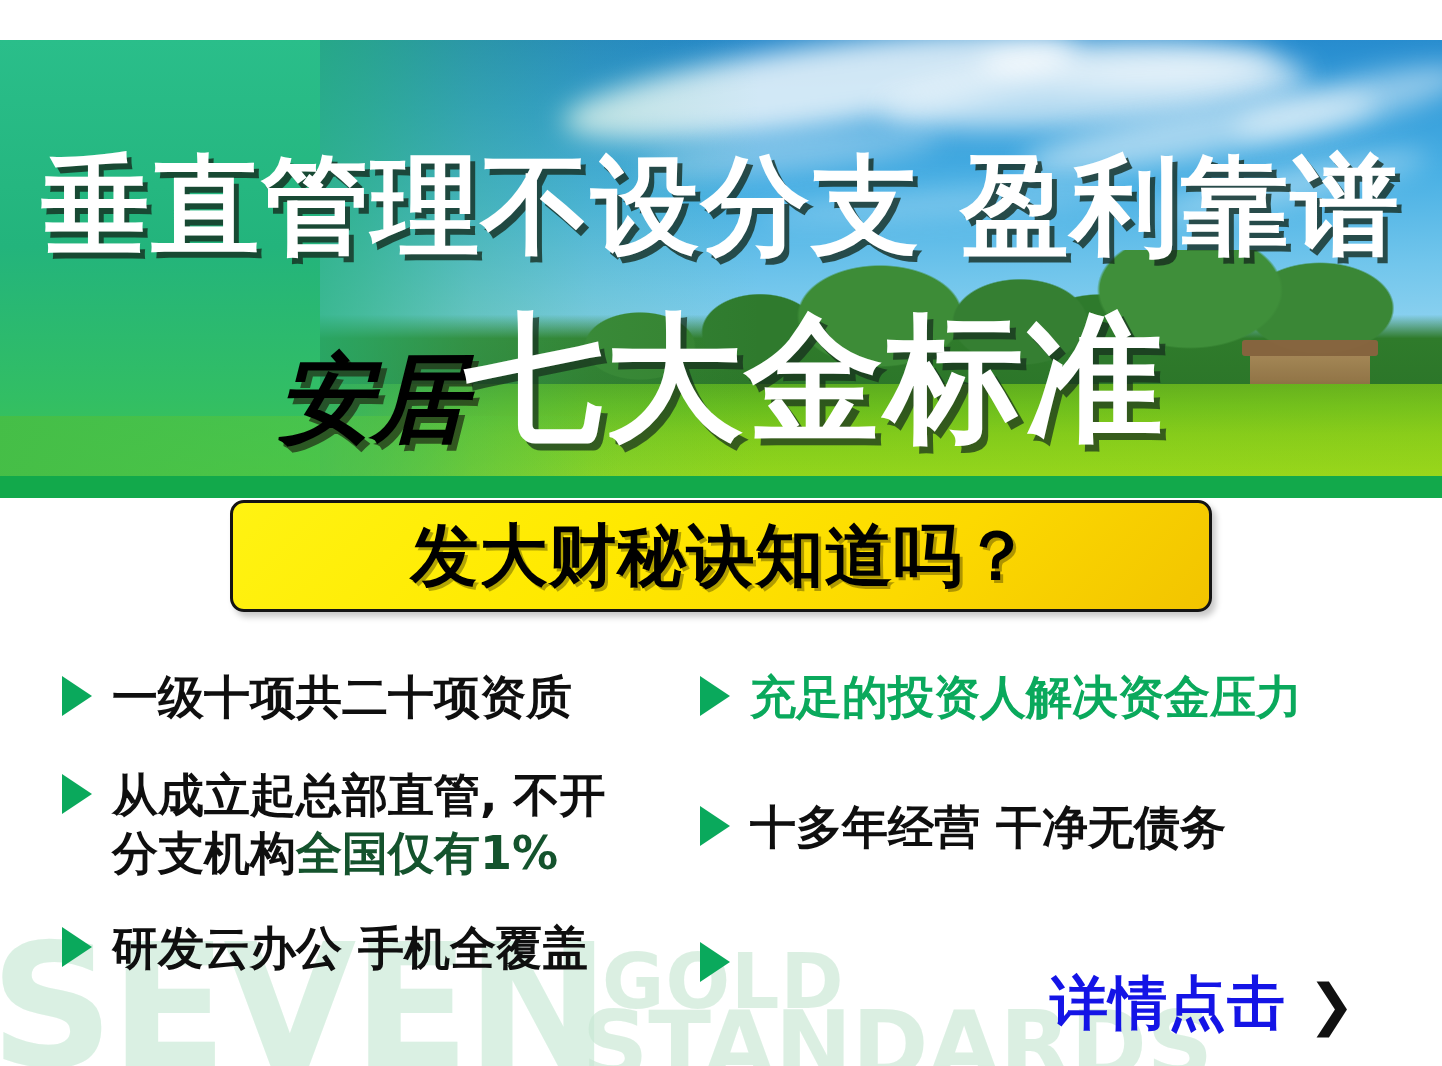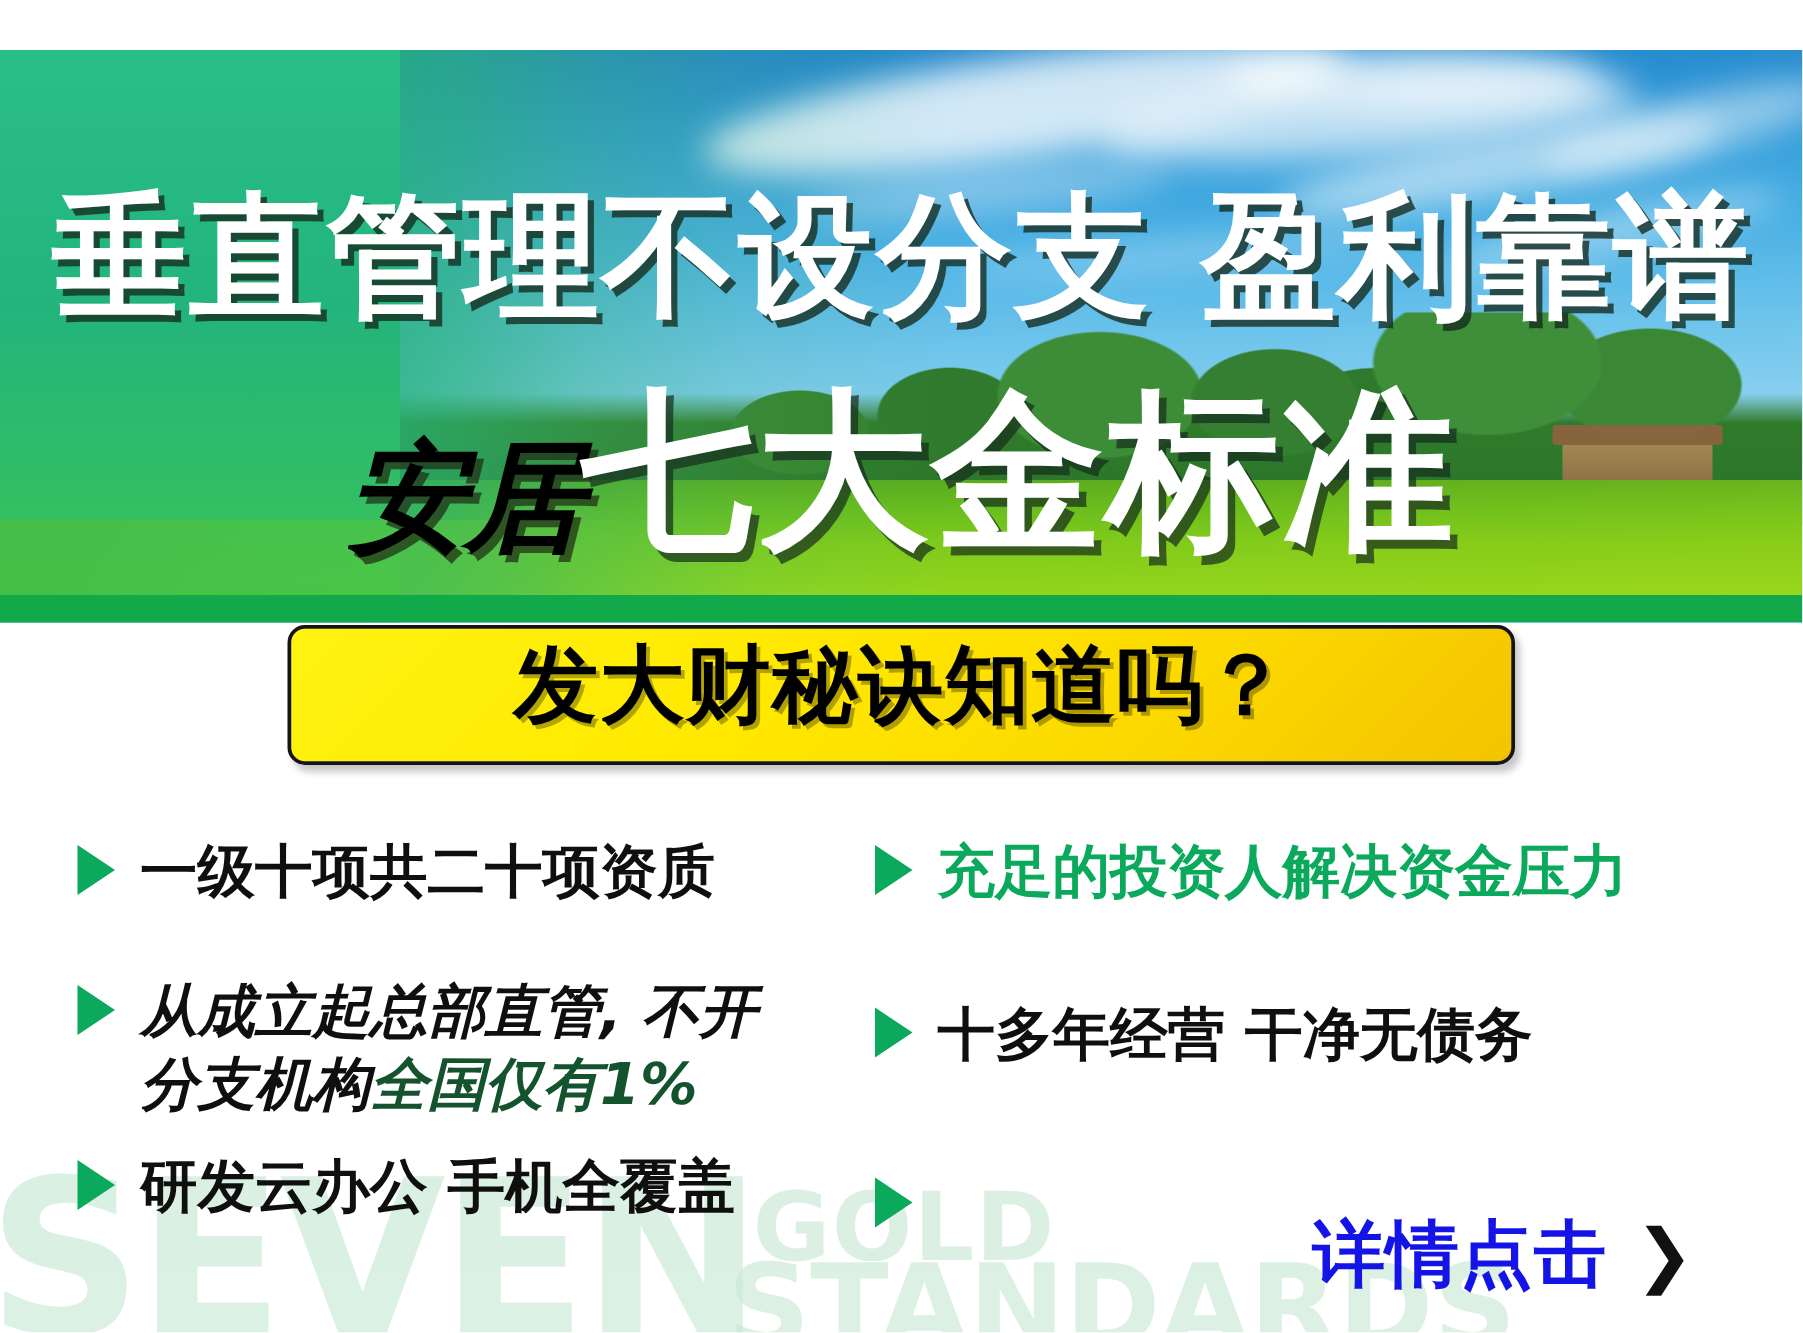--- a/index.html
+++ b/index.html
@@ -135,21 +135,21 @@
     font-family:Liberation Sans, sans-serif;
   }
 
   
   #yellow-banner{
     position:absolute;left:230px;top:500px;width:982px;height:112px;
     border:3px solid #141414;
     border-radius:14px;
     background:linear-gradient(135deg,#fff312 0%,#ffe900 38%,#fcd900 70%,#f2c400 100%);
     box-shadow: 4px 5px 6px rgba(0,0,0,.22);
-    display:flex;align-items:flex-start;justify-content:center;
+    display:flex;align-items:center;justify-content:center;
     box-sizing:border-box;
   }
   #yellow-banner-text{
     font-size:68px;font-weight:bold;color:#000000;
     letter-spacing:1px;white-space:nowrap;
     text-shadow: 3px 3px 0px rgba(0,0,0,.30);
     font-family:"DejaVu Sans","Liberation Sans",sans-serif;
   }
 
   
@@ -198,22 +198,22 @@
   }
   .ftext{
     font-size:46px;line-height:58px;font-weight:bold;
     color:#0f0f0f;letter-spacing:0px;
     font-family:"DejaVu Sans","Liberation Sans",sans-serif;
     white-space:pre-line;
   }
   .ftext.green{color:#0aa95c;}
   .ftext .hl{color:#14532d;}
 
-  #col-left .feature.f1{margin-bottom:54px;}
-  #col-left .feature.f2{margin-bottom:24px;font-style:italic;}
+  #col-left .feature.f1{margin-bottom:40px;}
+  #col-left .feature.f2{margin-bottom:37px;}
   #col-right .feature.g1{margin-bottom:78px;}
   #col-right .feature.g2{margin-bottom:72px;}
 
   
   #cta{
     position:absolute;left:1050px;top:965px;
     display:flex;align-items:center;
     cursor:pointer;
   }
   #cta-label{

